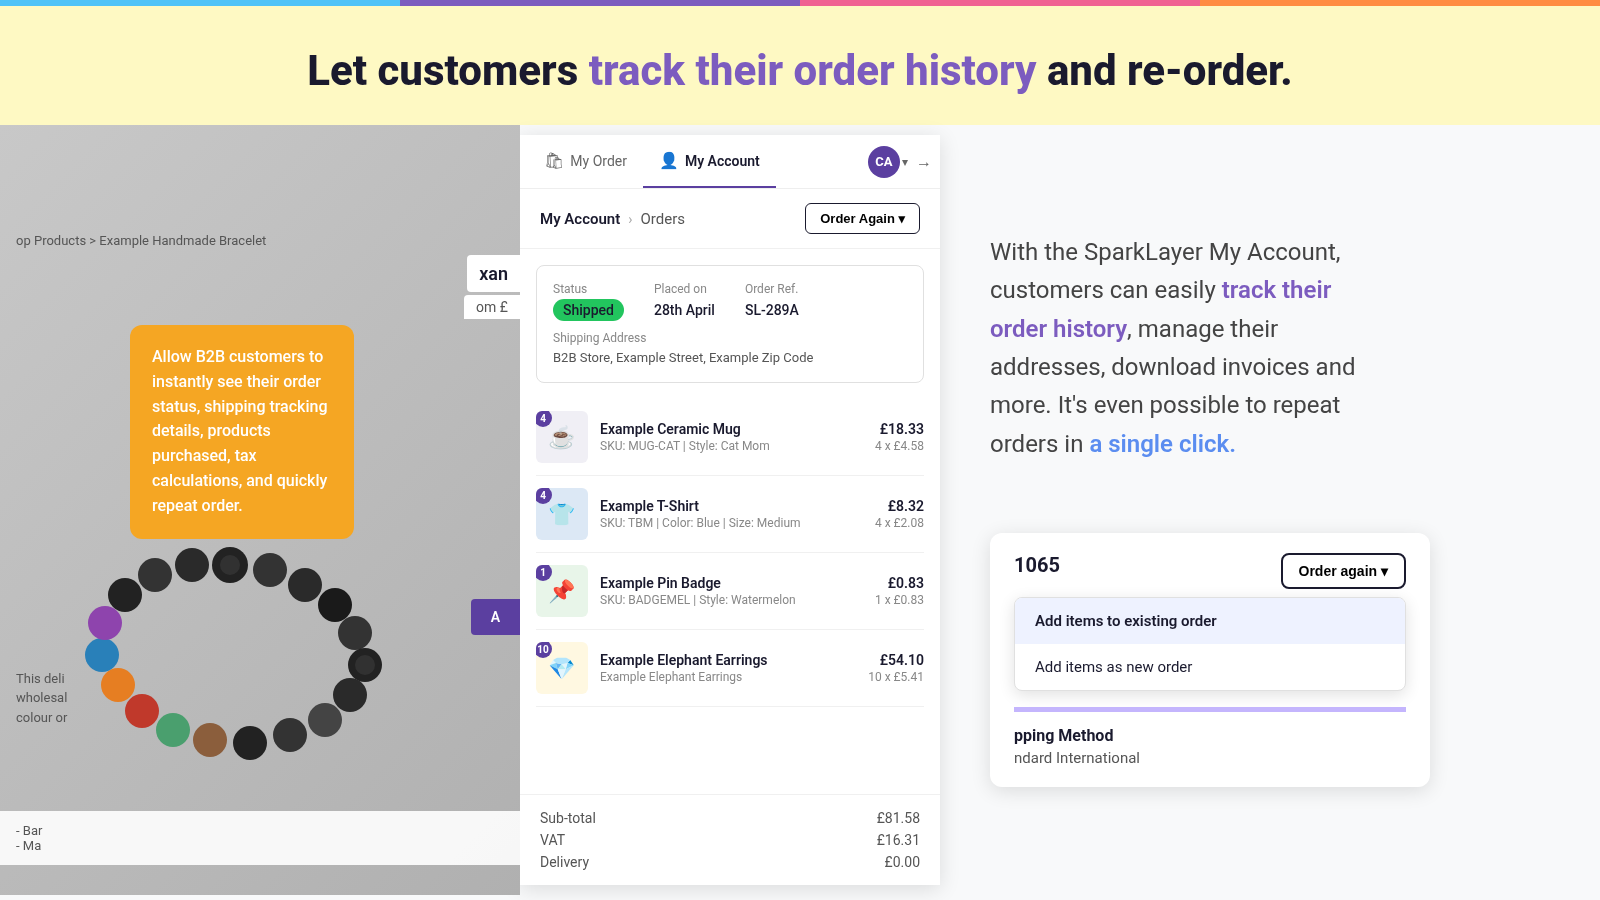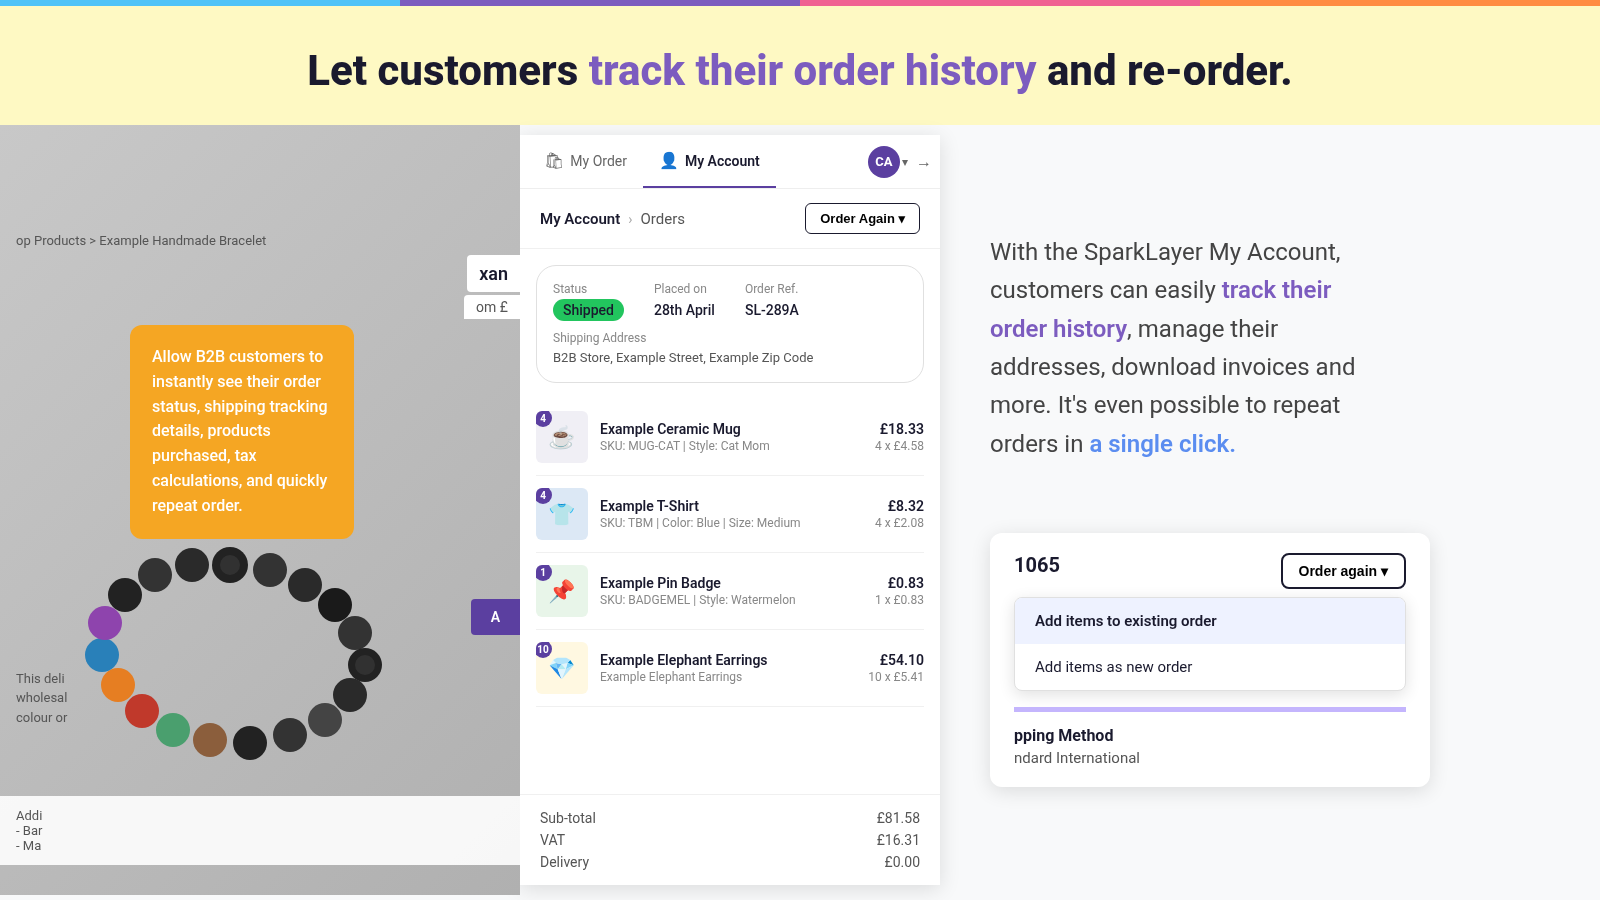--- a/index.html
+++ b/index.html
@@ -239,21 +239,21 @@
       cursor: pointer;
       display: flex;
       align-items: center;
       gap: 6px;
     }
 
     
     .order-card {
       margin: 16px;
       border: 1px solid #e0e0e0;
-      border-radius: 20px;
+      border-radius: 8px;
       padding: 16px;
     }
     .order-meta {
       display: flex;
       gap: 30px;
       margin-bottom: 12px;
     }
     .meta-col label {
       font-size: 12px;
       color: #888;
@@ -527,21 +527,20 @@
         <span>A</span>
       </div>
 
       <div class="desc-overlay">
         <div>This deli</div>
         <div>wholesal</div>
         <div>colour or</div>
       </div>
 
       <div class="options-box">
-        <div>Addi</div>
         <div>- Bar</div>
         <div>- Ma</div>
       </div>
 
       <div class="tooltip-bubble">
         <span>Allow B2B customers to instantly see their order status, shipping tracking details, products purchased, tax calculations, and quickly repeat order.</span>
       </div>
     </div>
   </div>
 

